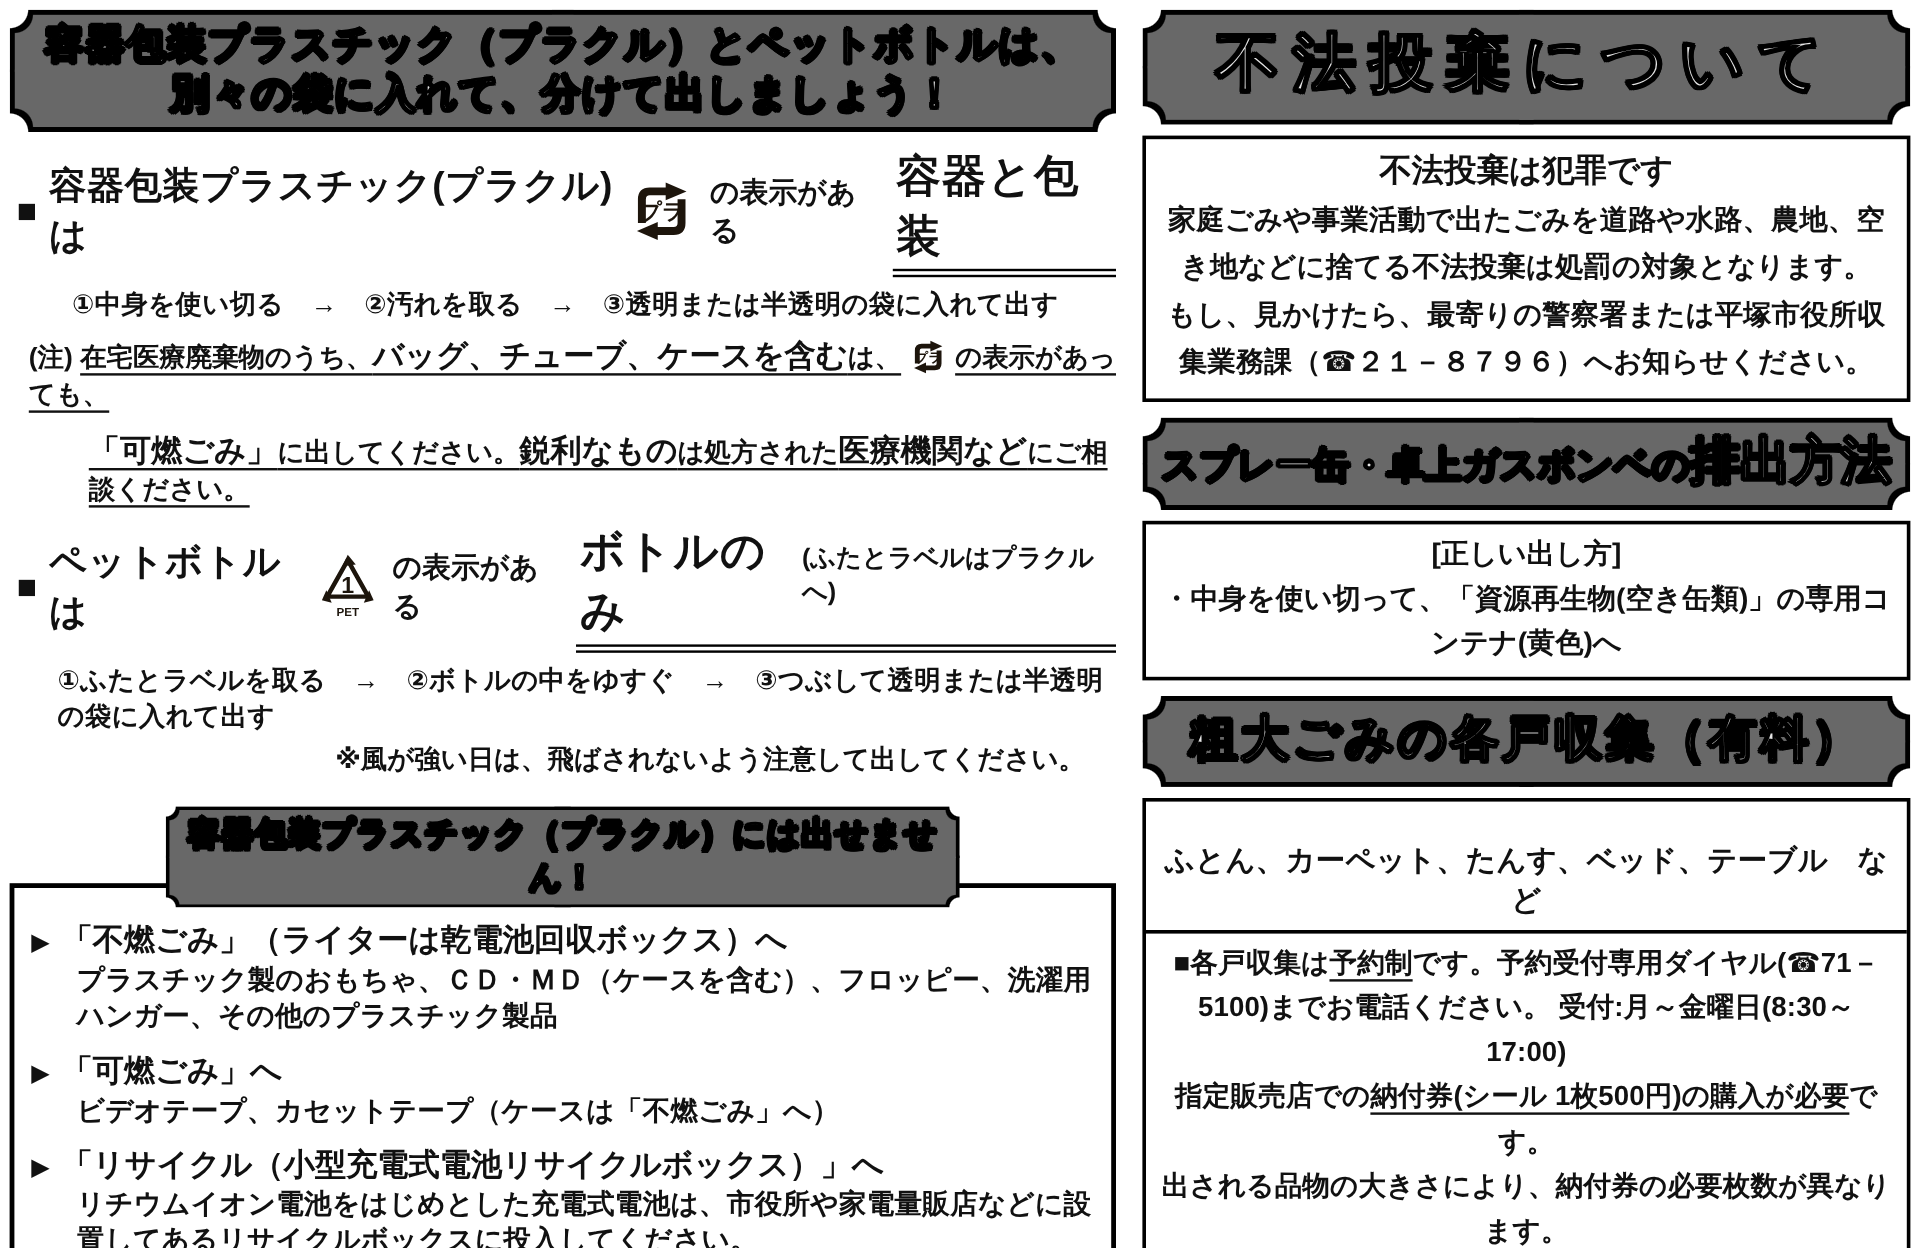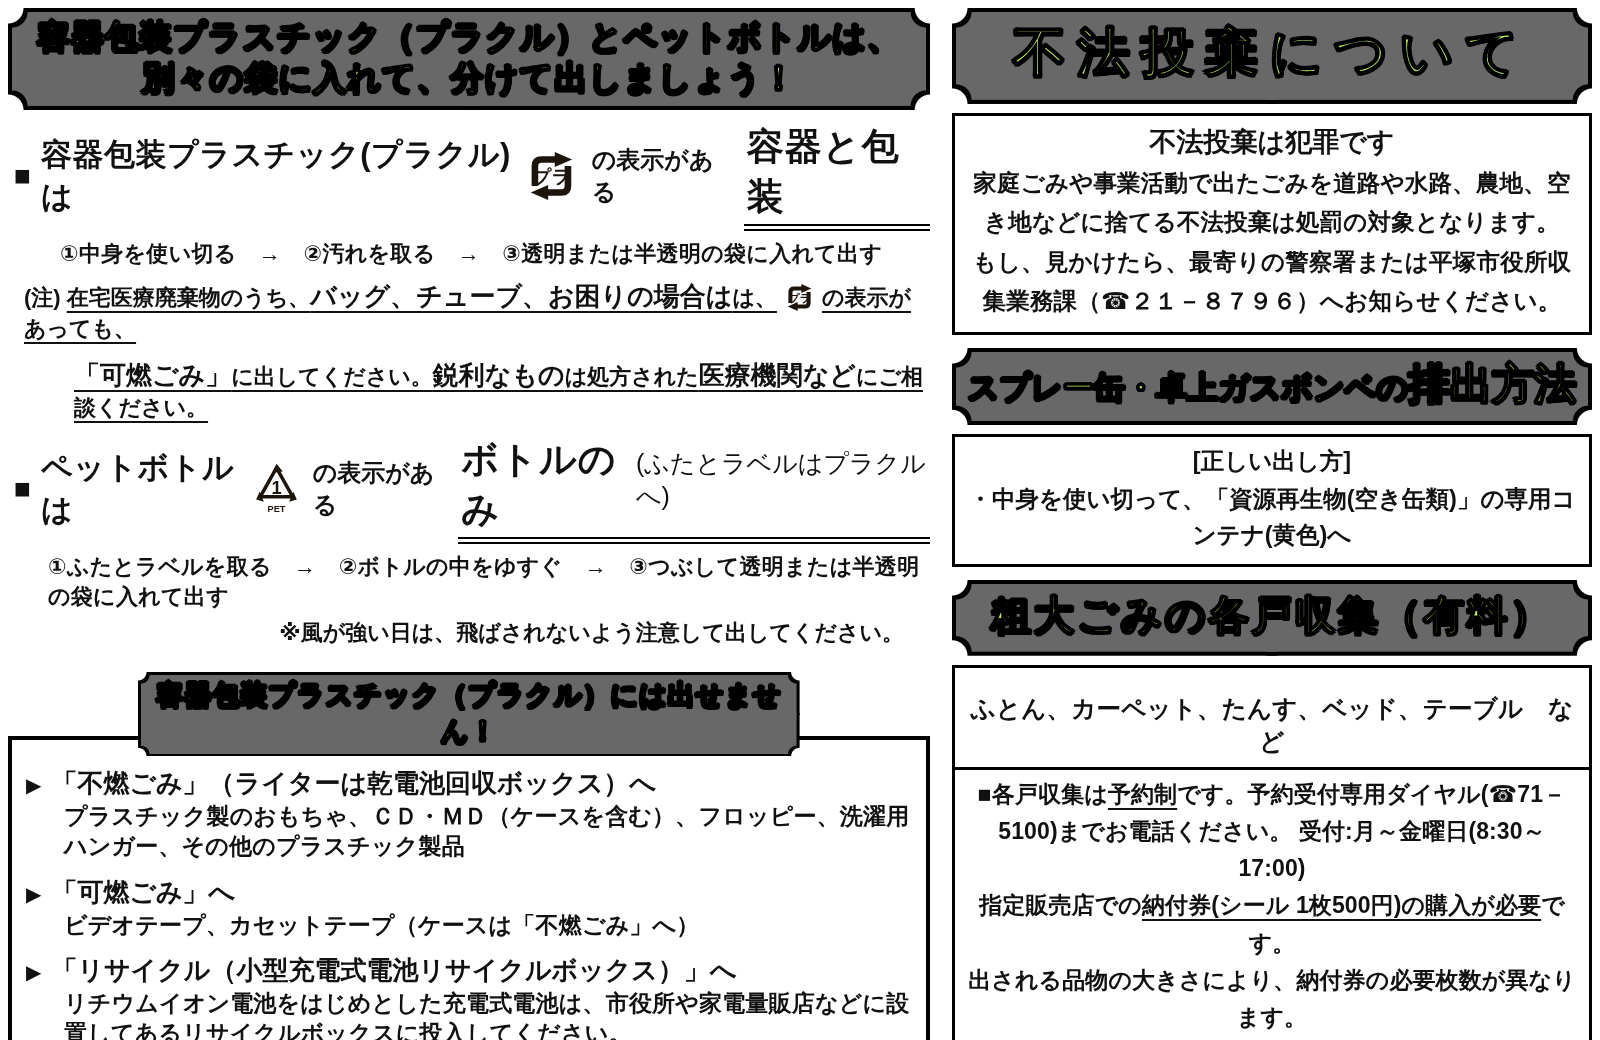--- a/index.html
+++ b/index.html
@@ -16,35 +16,35 @@
       radial-gradient(circle var(--r) at 0 0,      #0000 calc(var(--r) - 1px), #000 var(--r)) 0 0/51% 51% no-repeat,
       radial-gradient(circle var(--r) at 100% 0,   #0000 calc(var(--r) - 1px), #000 var(--r)) 100% 0/51% 51% no-repeat,
       radial-gradient(circle var(--r) at 0 100%,   #0000 calc(var(--r) - 1px), #000 var(--r)) 0 100%/51% 51% no-repeat,
       radial-gradient(circle var(--r) at 100% 100%,#0000 calc(var(--r) - 1px), #000 var(--r)) 100% 100%/51% 51% no-repeat;
     mask:
       radial-gradient(circle var(--r) at 0 0,      #0000 calc(var(--r) - 1px), #000 var(--r)) 0 0/51% 51% no-repeat,
       radial-gradient(circle var(--r) at 100% 0,   #0000 calc(var(--r) - 1px), #000 var(--r)) 100% 0/51% 51% no-repeat,
       radial-gradient(circle var(--r) at 0 100%,   #0000 calc(var(--r) - 1px), #000 var(--r)) 0 100%/51% 51% no-repeat,
       radial-gradient(circle var(--r) at 100% 100%,#0000 calc(var(--r) - 1px), #000 var(--r)) 100% 100%/51% 51% no-repeat;
   }
-  .plq-in { background:#686868; color:#bef264; font-weight:bold; text-align:center;
+  .plq-in { background:#686868; color:#e5e5e5; font-weight:bold; text-align:center;
             -webkit-text-stroke:1.5px #000;
             text-shadow:2px 0 #000,-2px 0 #000,0 2px #000,0 -2px #000,1.5px 1.5px #000,-1.5px -1.5px #000,1.5px -1.5px #000,-1.5px 1.5px #000; }
   .plaque-sm { --r:9px; padding:3px; }
 
   .top-banner .plq-in   { font-size:33px; line-height:1.24; padding:5px 2px 7px; letter-spacing:1px; }
 
   
   .h-sec  { display:flex; align-items:center; gap:10px; margin:12px 0 2px 6px; }
   .sq     { font-size:28px; line-height:1; }
   .h-pre  { font-size:31px; font-weight:bold; letter-spacing:0.5px; }
   .h-mid  { font-size:24px; font-weight:bold; margin:0 4px; }
   .dblu   { border-bottom:7px double #000; padding:0 3px 2px; display:inline-flex; align-items:baseline; }
   .h-target { font-size:37px; font-weight:bold; letter-spacing:1px; }
-  .h-paren  { font-size:25px; font-weight:normal; }
+  .h-paren  { font-size:21px; font-weight:bold; }
 
   .steps { font-size:22px; font-weight:bold; margin:8px 0 6px 52px; letter-spacing:0.3px; }
 
   .note-blk { margin:10px 0 4px 16px; font-size:22px; font-weight:bold; }
   .u      { text-decoration:underline; text-underline-offset:6px; text-decoration-thickness:2px; }
   .em-big { font-size:26px; font-weight:bold; }
   .note-l2 { margin:14px 0 6px 50px; }
 
   .pla-mark    { width:56px; height:56px; vertical-align:middle; }
   .pla-mark-sm { width:29px; height:29px; vertical-align:-7px; margin:0 8px; }
@@ -73,21 +73,21 @@
   .b2-small { font-size:31px; }
   .b2-big   { font-size:42px; }
 
   .spray-box { padding:8px 12px 10px; font-size:23.5px; font-weight:bold; }
   .spray-box .sp-h { margin-bottom:4px; }
   .spray-box p { line-height:1.55; }
 
   .r-banner3 { margin-top:13px; }
   .r-banner3 .plq-in { font-size:40px; letter-spacing:3px; padding:4px 0 9px; }
 
-  .bulky-examples { font-size:24.5px; font-weight:bold; padding:24px 10px 9px; border-bottom:3px solid #000; letter-spacing:0.2px; }
+  .bulky-examples { font-size:24.5px; font-weight:bold; padding:9px 10px 9px; border-bottom:3px solid #000; letter-spacing:0.2px;margin-top:23px; }
   .bulky-body { padding:6px 10px 8px; font-size:23px; font-weight:bold; line-height:1.62; letter-spacing:0.1px; }
 </style>
 </head>
 <body>
 
 <div class="page">
 
   <div class="col-left">
 
     <div class="plaque top-banner">
@@ -111,21 +111,21 @@
       <span class="dblu">
           <span class="h-target">容器と包装</span>
         </span>
     </div>
 
     <div class="steps">①中身を使い切る　→　②汚れを取る　→　③透明または半透明の袋に入れて出す</div>
 
     <div class="note-blk">
       <span>(注)</span>
       <span class="u">
-        <span>在宅医療廃棄物のうち、</span><span class="em-big">バッグ、チューブ、お困りの場合は</span><span>は、</span><svg class="pla-mark-sm" viewBox="0 0 64 64">
+        <span>在宅医療廃棄物のうち、</span><span class="em-big">バッグ、チューブ、ケースを含む</span><span>は、</span><svg class="pla-mark-sm" viewBox="0 0 64 64">
           <path d="M12 44 V20 Q12 12 20 12 H38" fill="none" stroke="#1d150c" stroke-width="9"></path>
           <polygon points="36,2 58,12 36,22" fill="#1d150c"></polygon>
           <path d="M52 20 V44 Q52 52 44 52 H26" fill="none" stroke="#1d150c" stroke-width="9"></path>
           <polygon points="28,42 6,52 28,62" fill="#1d150c"></polygon>
           <text x="32" y="41" text-anchor="middle" font-size="24" font-weight="bold" fill="#1d150c">プラ</text>
         </svg><span>の表示があっても、</span>
       </span>
       <div class="note-l2 u">
         <span class="em-big">「可燃ごみ」</span><span>に出してください。</span><span class="em-big">鋭利なもの</span><span>は処方された</span><span class="em-big">医療機関など</span><span>にご相談ください。</span>
       </div>

